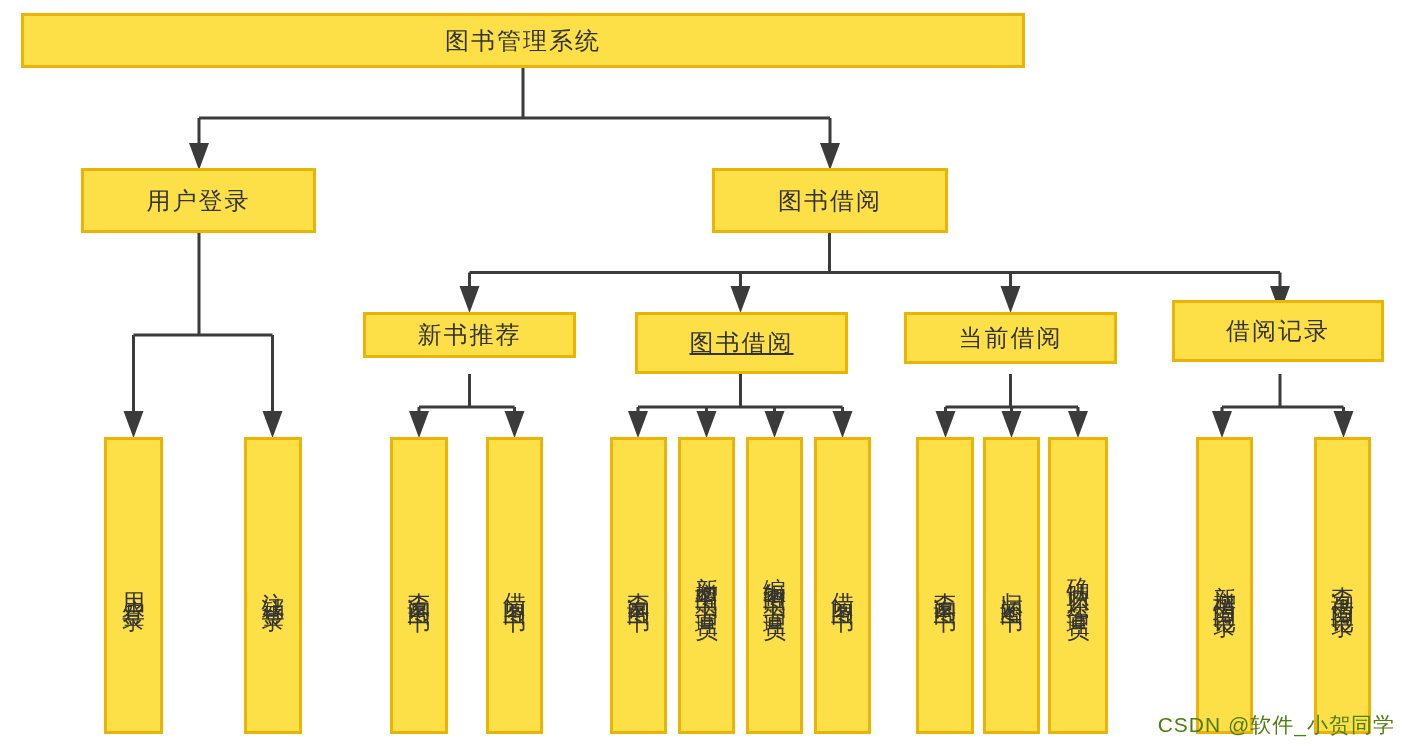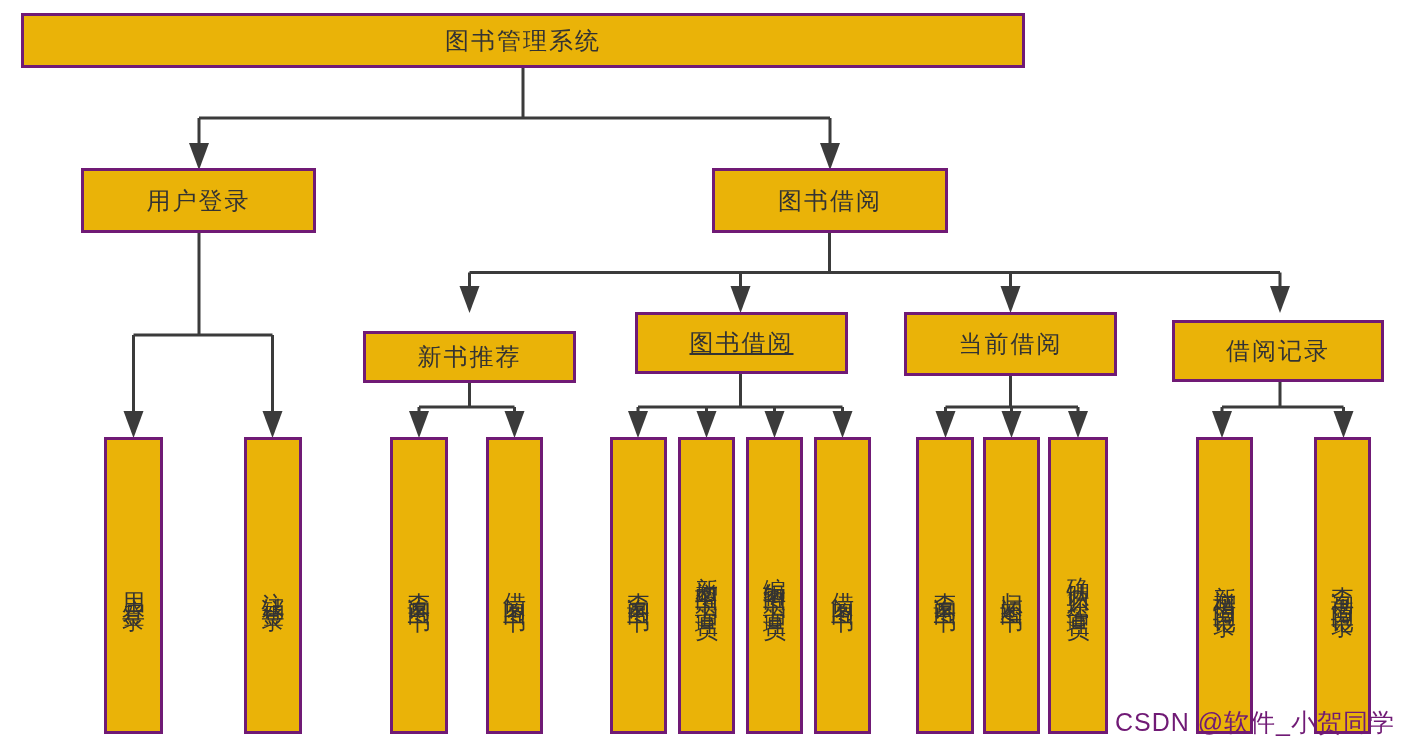--- a/index.html
+++ b/index.html
@@ -25,22 +25,22 @@
     stroke: #3b3b3b;
     stroke-width: 3;
   }
   .arrow {
     fill: #3b3b3b;
     stroke: none;
   }
   .box {
     position: absolute;
     box-sizing: border-box;
-    background: #eab308;
-    border: 3px solid #701a75;
+    background: #fde047;
+    border: 3px solid #eab308;
     color: #333333;
     display: flex;
     align-items: center;
     justify-content: center;
   }
   .hbox {
     font-size: 24px;
     letter-spacing: 2px;
     white-space: nowrap;
   }
@@ -48,23 +48,23 @@
     writing-mode: vertical-rl;
     text-orientation: mixed;
     font-size: 23px;
     letter-spacing: 6px;
     line-height: 1;
   }
   #watermark {
     position: absolute;
     right: 10px;
     bottom: 8px;
-    font-size: 25px;
+    font-size: 21px;
     letter-spacing: 1px;
-    color: #701a75;
+    color: #4d7c0f;
     white-space: nowrap;
     z-index: 5;
   }
 </style>
 </head>
 <body>
 
 <div id="canvas">
 
   <svg id="connectors" width="1405" height="747" viewBox="0 0 1405 747">
@@ -101,24 +101,24 @@
     <path class="ln" d="M1280 374 L1280 407 M1222 407 L1343.5 407 M1222 407 L1222 413 M1343.5 407 L1343.5 413"></path>
     <polygon class="arrow" points="1212,411 1232,411 1222,438"></polygon>
     <polygon class="arrow" points="1333.5,411 1353.5,411 1343.5,438"></polygon>
   </svg>
 
   <div class="box hbox" style="left:21px; top:13px; width:1004px; height:55px;">图书管理系统</div>
 
   <div class="box hbox" style="left:81px; top:168px; width:235px; height:65px;">用户登录</div>
   <div class="box hbox" style="left:712px; top:168px; width:236px; height:65px;">图书借阅</div>
 
-  <div class="box hbox" style="left:363px; top:312px; width:213px; height:52px;margin-top:19px;">新书推荐</div>
+  <div class="box hbox" style="left:363px; top:312px; width:213px; height:46px;">新书推荐</div>
   <div class="box hbox" style="left:635px; top:312px; width:213px; height:62px;text-decoration:underline;">图书借阅</div>
-  <div class="box hbox" style="left:904px; top:312px; width:213px; height:64px;">当前借阅</div>
-  <div class="box hbox" style="left:1172px; top:320px; width:212px; height:62px;">借阅记录</div>
+  <div class="box hbox" style="left:904px; top:312px; width:213px; height:52px;">当前借阅</div>
+  <div class="box hbox" style="left:1172px; top:300px; width:212px; height:62px;">借阅记录</div>
 
   <div class="box vbox" style="left:104px; top:437px; width:59px; height:297px;">
     <span class="vtxt">用户登录</span>
   </div>
   <div class="box vbox" style="left:244px; top:437px; width:58px; height:297px;">
     <span class="vtxt">注销登录</span>
   </div>
 
   <div class="box vbox" style="left:390px; top:437px; width:58px; height:297px;">
     <span class="vtxt">查询图书</span>

